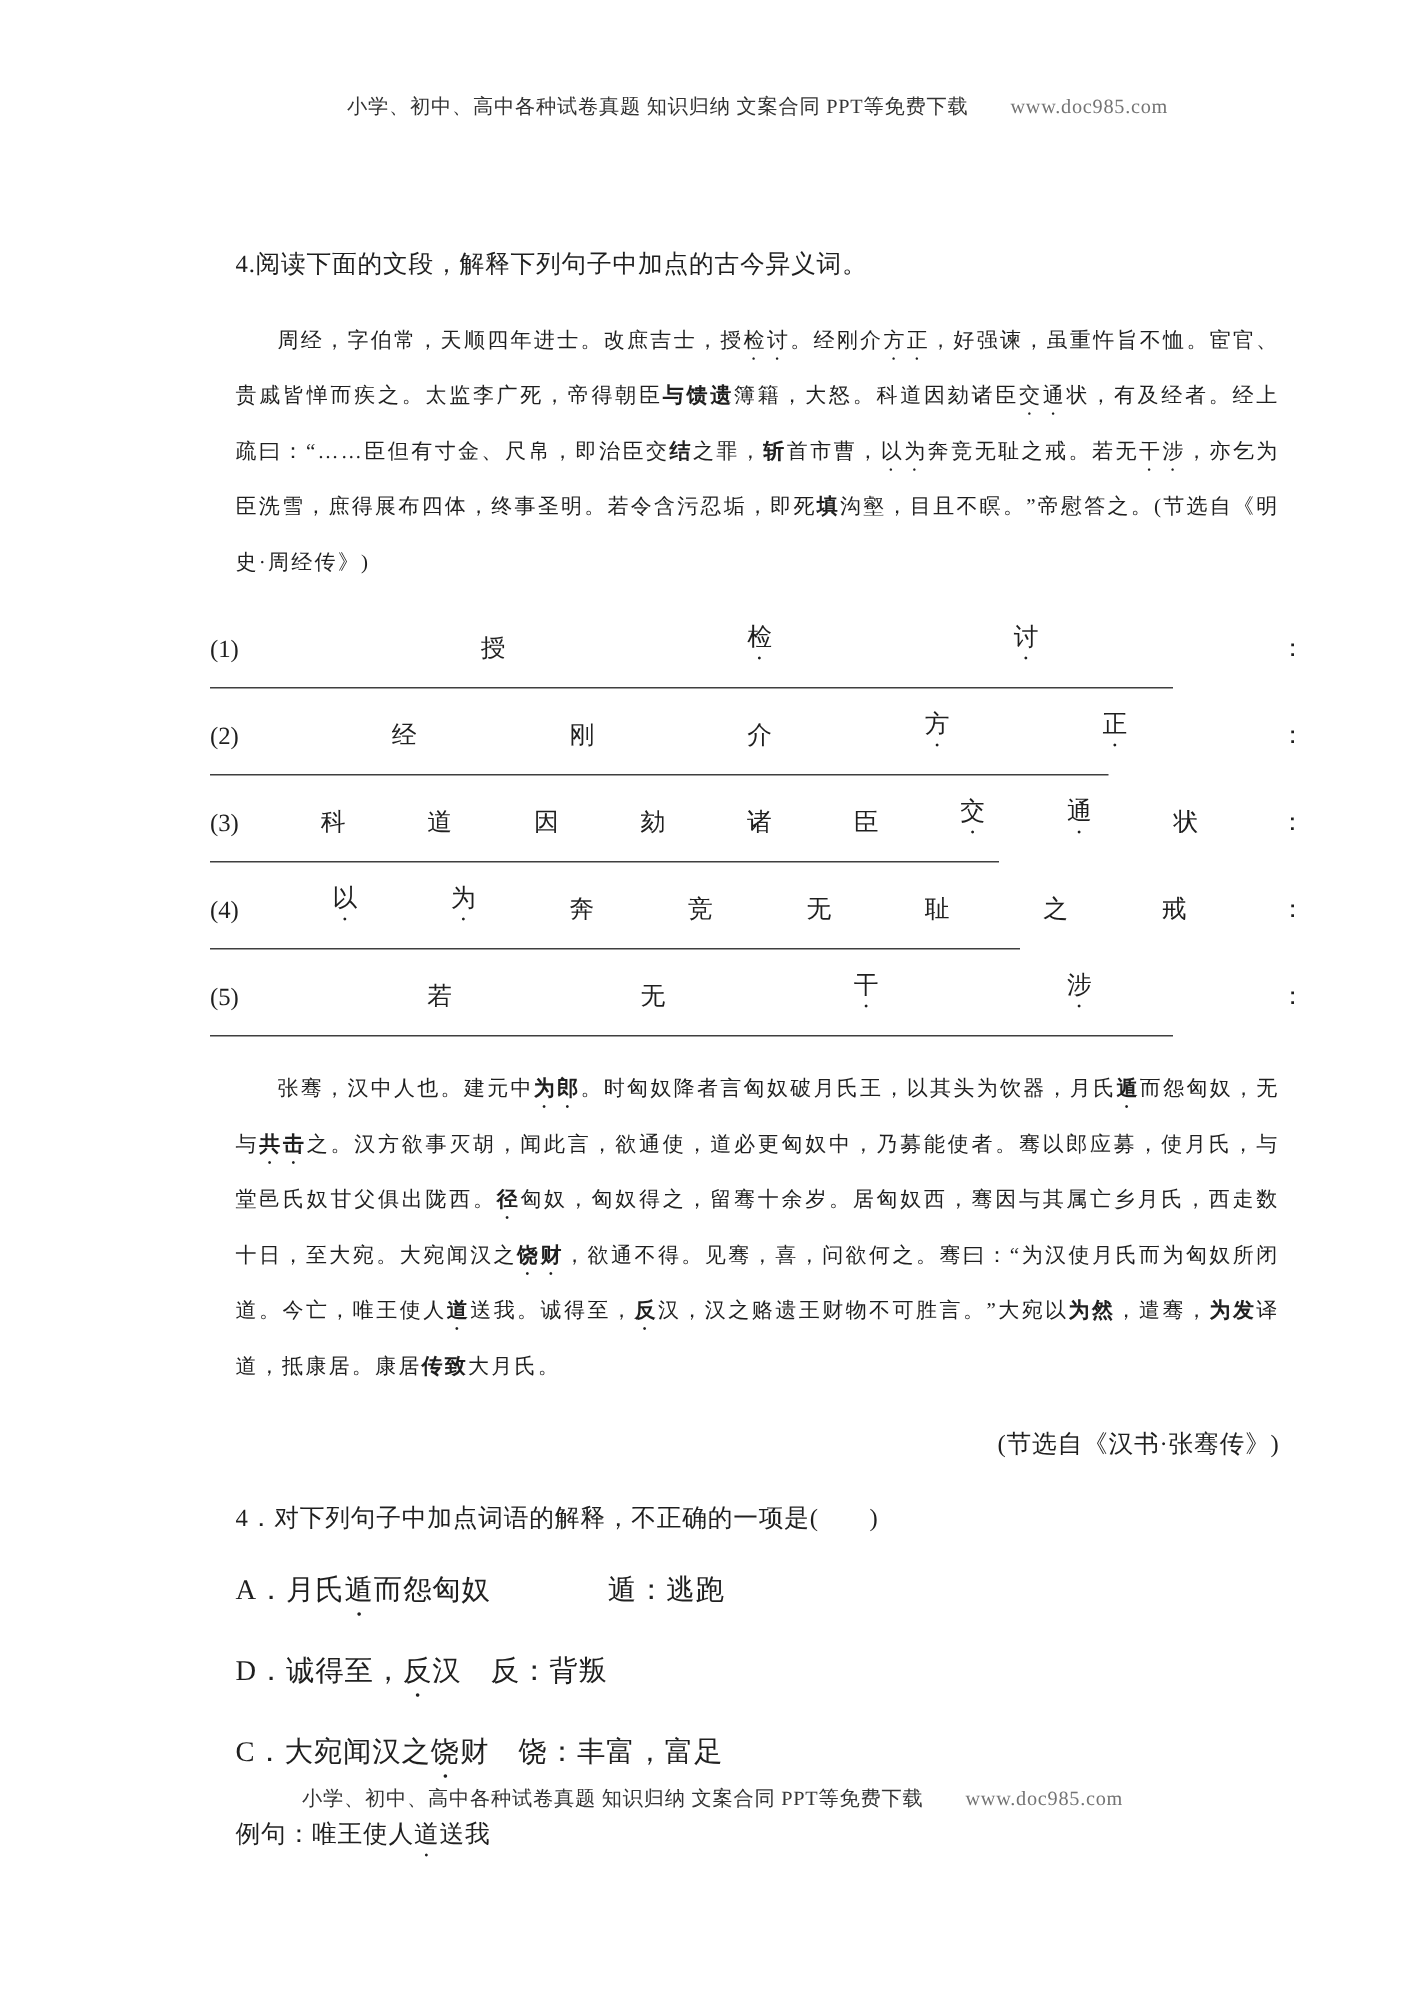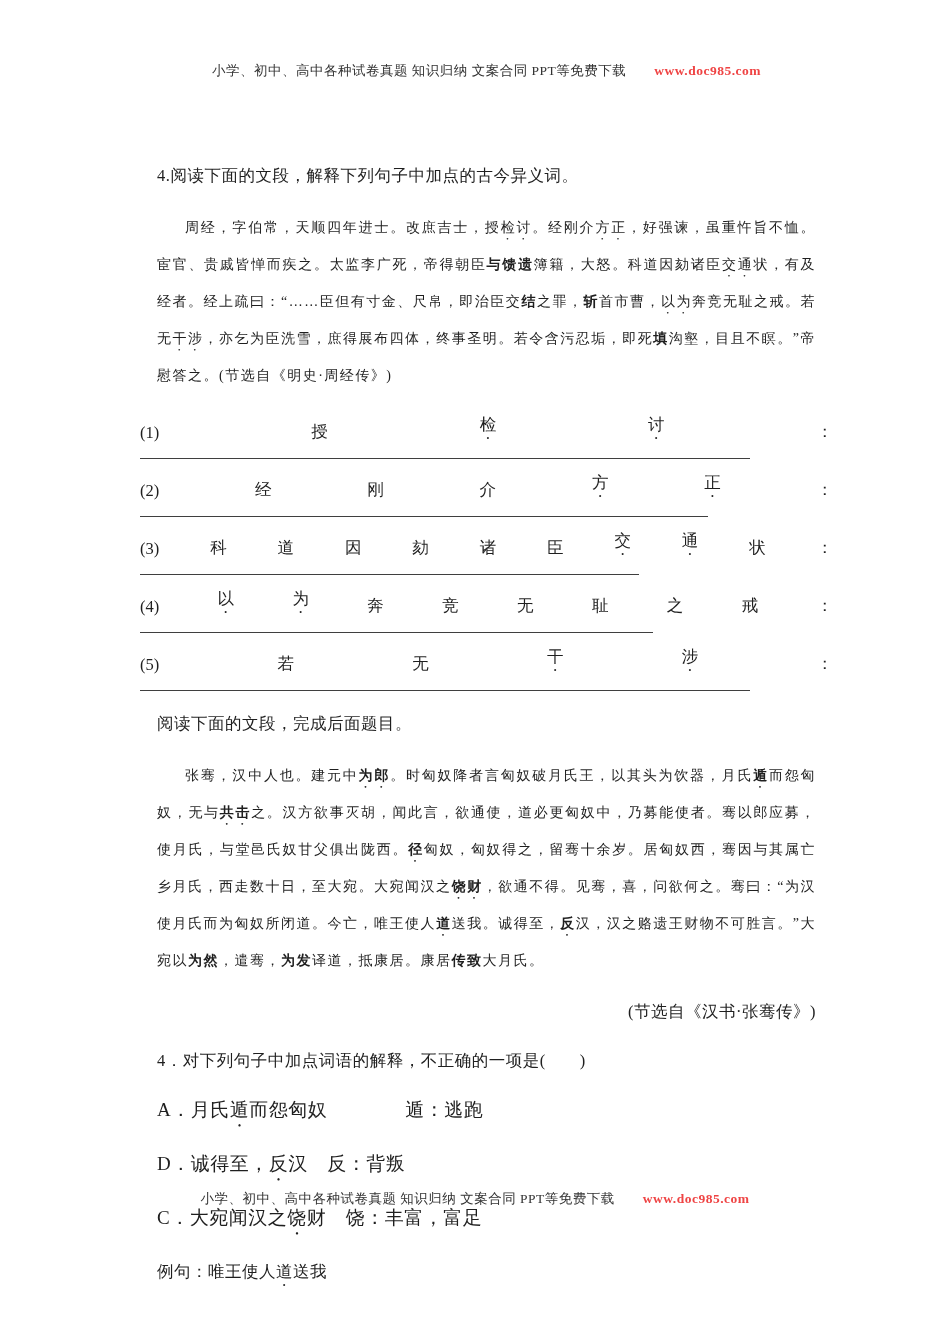--- a/index.html
+++ b/index.html
@@ -1,28 +1,28 @@
 <!DOCTYPE html>
 <html><head>
 <meta charset="utf-8">
 <style>
   html,body{margin:0;padding:0;background:#ffffff;}
   .page{
     width:950px;height:1344px;margin:0 auto;background:#fff;position:relative;
-    box-sizing:border-box;padding:62px 117px 0 140px;overflow:hidden;
+    box-sizing:border-box;padding:62px 80px 0 140px;overflow:hidden;
     font-family:"Liberation Serif","DejaVu Serif",serif;color:#1f1f1f;
   }
   .page p{margin:17px;}
   .header,.footer{
     display:flex;justify-content:center;align-items:baseline;gap:28px;
     font-size:13.5px;line-height:18px;color:#333;letter-spacing:0.5px;
   }
   .header{margin-bottom:80px;}
   .footer{position:absolute;left:0;top:1190px;width:100%;}
-  .url{color:#ef4444;font-weight:bold;}
+  .url{color:#737373;}
   .prompt{font-size:16.5px;line-height:32px;letter-spacing:0.5px;}
   .passage{
     font-size:14px;line-height:37px;letter-spacing:1.5px;
     text-align:justify;text-indent:2em;
   }
   .dot{
     -webkit-text-emphasis:filled dot #1f1f1f;
     -webkit-text-emphasis-position:under;
     text-emphasis:filled dot #1f1f1f;
     text-emphasis-position:under right;
@@ -117,21 +117,20 @@
           <span>若</span>
           <span>无</span>
           <span class="dot">干</span>
           <span class="dot">涉</span>
           <span>：</span>
         </div>
         <div class="fill-underline"></div>
       </div>
     </div>
 
-  <p class="prompt">阅读下面的文段，完成后面题目。</p>
 
   <p class="passage"><span>张骞，汉中人也。建元中</span><span class="dot bold">为郎</span><span>。时匈奴降者言匈奴破月氏王，以其头为饮器，月氏</span><span class="dot bold">遁</span><span>而怨匈奴，无与</span><span class="dot bold">共击</span><span>之。汉方欲事灭胡，闻此言，欲通使，道必更匈奴中，乃募能使者。骞以郎应募，使月氏，与堂邑氏奴甘父俱出陇西。</span><span class="dot bold">径</span><span>匈奴，匈奴得之，留骞十余岁。居匈奴西，骞因与其属亡乡月氏，西走数十日，至大宛。大宛闻汉之</span><span class="dot bold">饶财</span><span>，欲通不得。见骞，喜，问欲何之。骞曰：“为汉使月氏而为匈奴所闭道。今亡，唯王使人</span><span class="dot bold">道</span><span>送我。诚得至，</span><span class="dot bold">反</span><span>汉，汉之赂遗王财物不可胜言。”大宛以</span><span class="bold">为然</span><span>，遣骞，</span><span class="bold">为发</span><span>译道，抵康居。康居</span><span class="bold">传致</span><span>大月氏。</span></p>
 
   <p class="source-line">(节选自《汉书·张骞传》)</p>
 
   <p class="prompt">4．对下列句子中加点词语的解释，不正确的一项是(　　)</p>
 
   <div class="options">
     <p class="opt"><span>A．月氏</span><span class="dot">遁</span><span>而怨匈奴　　　　遁：逃跑</span></p>
     <p class="opt"><span>D．诚得至，</span><span class="dot">反</span><span>汉　反：背叛</span></p>

